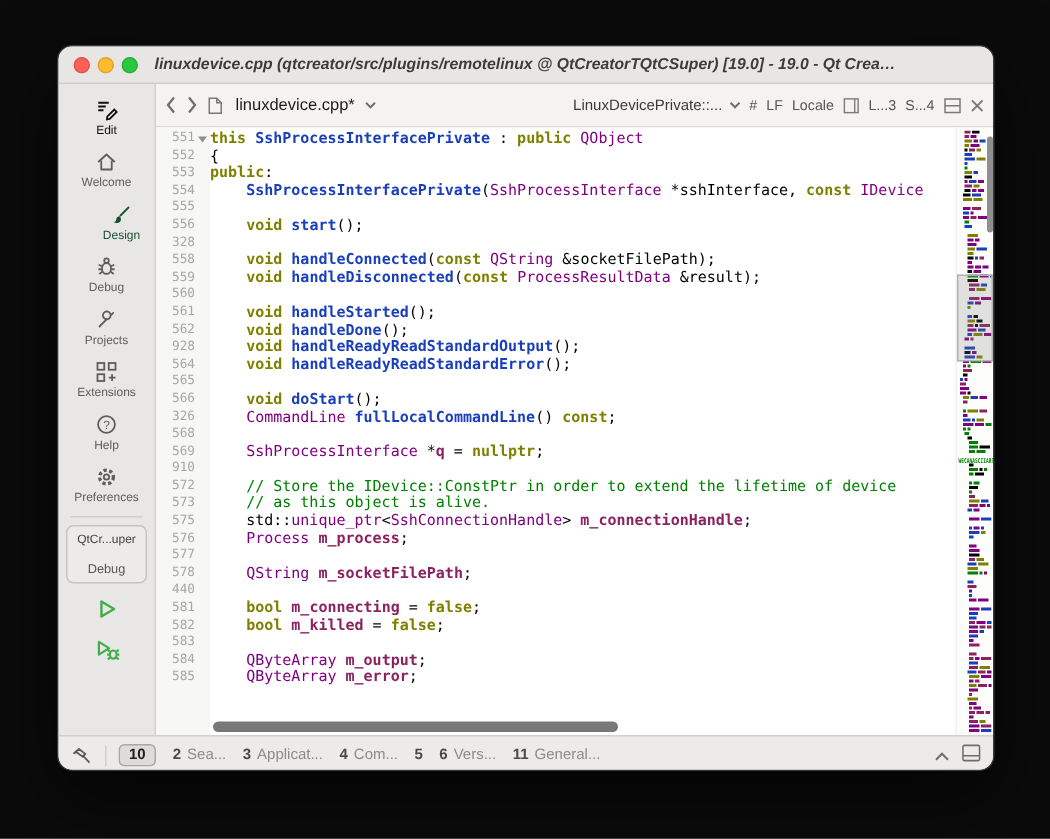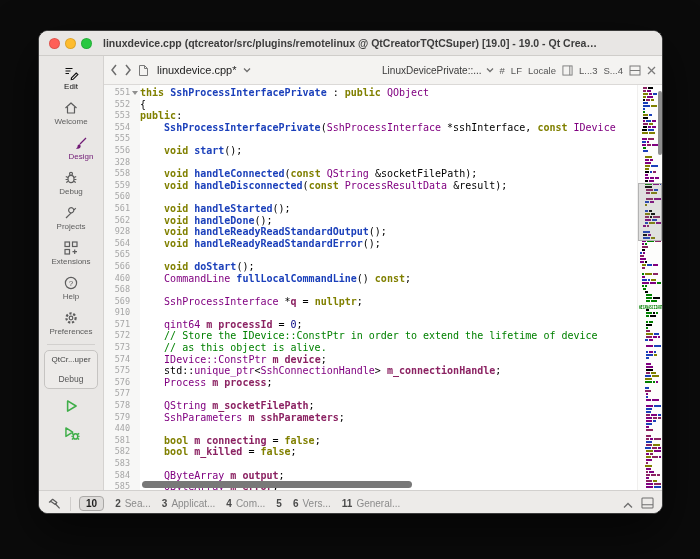--- a/index.html
+++ b/index.html
@@ -5,28 +5,28 @@
   html,body{margin:0;padding:0;background:#0b0b0b;width:700px;height:559px;overflow:hidden;
     font-family:"Liberation Sans",sans-serif;-webkit-font-smoothing:antialiased;}
   .window{position:absolute;left:38px;top:30px;width:625px;height:484px;background:#fff;
     border-radius:10px;overflow:hidden;box-shadow:0 18px 50px rgba(0,0,0,.65);border:1px solid #3a3a3a;box-sizing:border-box;}
   
   .titlebar{height:24px;background:#e8e6e4;border-bottom:1px solid #cfcdca;position:relative;
     display:flex;align-items:center;}
   .tl-group{position:absolute;left:10px;top:0;height:100%;display:flex;align-items:center;gap:5px;}
   .tl{width:11px;height:11px;border-radius:50%;border:1px solid rgba(0,0,0,.12);box-sizing:border-box;}
   .title-text{width:100%;text-align:right;font-size:10.5px;font-weight:600;color:#3c3c3c;
-    white-space:nowrap;overflow:hidden;text-overflow:ellipsis;padding:0 64px;box-sizing:border-box;}
+    white-space:nowrap;overflow:hidden;text-overflow:ellipsis;padding:0 64px;box-sizing:border-box;font-style:italic;}
   
   .wbody{display:flex;height:434px;}
   .sidebar{width:64px;background:#e9e7e5;border-right:1px solid #d4d2d0;display:flex;flex-direction:column;flex:none;}
   .mode{height:35px;display:flex;flex-direction:column;align-items:center;justify-content:center;gap:1px;color:#5d5d5d;cursor:default;}
   .mode .mlabel{font-size:8px;line-height:9px;}
   .mode.active{color:#0f0f0f;}
-  .mode.disabled{color:#701a75;padding-left:20px;}
+  .mode.disabled{color:#14532d;padding-left:20px;}
   .micon svg{display:block;}
   .kit-sep{height:1px;background:#d2d0ce;margin:4px 8px 5px 8px;}
   .kit{margin:0 5px;border:1px solid #c6c4c2;border-radius:5px;padding:4px 2px;display:flex;flex-direction:column;
     align-items:center;gap:10px;background:#edebe9;}
   .kit-name{font-size:8px;color:#3f3f3f;white-space:nowrap;overflow:hidden;max-width:50px;}
   .kit-config{font-size:8.5px;color:#555;}
   .runbtns{display:flex;flex-direction:column;align-items:center;gap:7px;margin-top:9px;}
   .runbtn{width:22px;height:20px;display:flex;align-items:center;justify-content:center;}
   
   .main{flex:1;display:flex;flex-direction:column;min-width:0;}
@@ -268,33 +268,30 @@
             <div class="code-row"><span class="gut">328</span><span class="fold"></span><span class="code"></span></div>
             <div class="code-row"><span class="gut">558</span><span class="fold"></span><span class="code"><span class="tok-p">    </span><span class="tok-k">void</span><span class="tok-p"> </span><span class="tok-f">handleConnected</span><span class="tok-p">(</span><span class="tok-k">const</span><span class="tok-p"> </span><span class="tok-t">QString</span><span class="tok-p"> &amp;socketFilePath);</span></span></div>
             <div class="code-row"><span class="gut">559</span><span class="fold"></span><span class="code"><span class="tok-p">    </span><span class="tok-k">void</span><span class="tok-p"> </span><span class="tok-f">handleDisconnected</span><span class="tok-p">(</span><span class="tok-k">const</span><span class="tok-p"> </span><span class="tok-t">ProcessResultData</span><span class="tok-p"> &amp;result);</span></span></div>
             <div class="code-row"><span class="gut">560</span><span class="fold"></span><span class="code"></span></div>
             <div class="code-row"><span class="gut">561</span><span class="fold"></span><span class="code"><span class="tok-p">    </span><span class="tok-k">void</span><span class="tok-p"> </span><span class="tok-f">handleStarted</span><span class="tok-p">();</span></span></div>
             <div class="code-row"><span class="gut">562</span><span class="fold"></span><span class="code"><span class="tok-p">    </span><span class="tok-k">void</span><span class="tok-p"> </span><span class="tok-f">handleDone</span><span class="tok-p">();</span></span></div>
             <div class="code-row"><span class="gut">928</span><span class="fold"></span><span class="code"><span class="tok-p">    </span><span class="tok-k">void</span><span class="tok-p"> </span><span class="tok-f">handleReadyReadStandardOutput</span><span class="tok-p">();</span></span></div>
             <div class="code-row"><span class="gut">564</span><span class="fold"></span><span class="code"><span class="tok-p">    </span><span class="tok-k">void</span><span class="tok-p"> </span><span class="tok-f">handleReadyReadStandardError</span><span class="tok-p">();</span></span></div>
             <div class="code-row"><span class="gut">565</span><span class="fold"></span><span class="code"></span></div>
             <div class="code-row"><span class="gut">566</span><span class="fold"></span><span class="code"><span class="tok-p">    </span><span class="tok-k">void</span><span class="tok-p"> </span><span class="tok-f">doStart</span><span class="tok-p">();</span></span></div>
-            <div class="code-row"><span class="gut">460</span><span class="fold"></span><span class="code"><span class="tok-p">    </span><span class="tok-t">CommandLine</span><span class="tok-p"> </span><span class="tok-f">fullLocalCommandLine</span><span class="tok-p">() </span><span class="tok-k">const</span><span class="tok-p">;</span></span></div>
+            <div class="code-row"><span class="gut">326</span><span class="fold"></span><span class="code"><span class="tok-p">    </span><span class="tok-t">CommandLine</span><span class="tok-p"> </span><span class="tok-f">fullLocalCommandLine</span><span class="tok-p">() </span><span class="tok-k">const</span><span class="tok-p">;</span></span></div>
             <div class="code-row"><span class="gut">568</span><span class="fold"></span><span class="code"></span></div>
             <div class="code-row"><span class="gut">569</span><span class="fold"></span><span class="code"><span class="tok-p">    </span><span class="tok-t">SshProcessInterface</span><span class="tok-p"> *</span><span class="tok-m">q</span><span class="tok-p"> = </span><span class="tok-k">nullptr</span><span class="tok-p">;</span></span></div>
             <div class="code-row"><span class="gut">910</span><span class="fold"></span><span class="code"></span></div>
-            <div class="code-row"><span class="gut">571</span><span class="fold"></span><span class="code"><span class="tok-p">    </span><span class="tok-t">qint64</span><span class="tok-p"> </span><span class="tok-m">m_processId</span><span class="tok-p"> = </span><span class="tok-n">0</span><span class="tok-p">;</span></span></div>
             <div class="code-row"><span class="gut">572</span><span class="fold"></span><span class="code"><span class="tok-p">    </span><span class="tok-c">// Store the IDevice::ConstPtr in order to extend the lifetime of device</span></span></div>
             <div class="code-row"><span class="gut">573</span><span class="fold"></span><span class="code"><span class="tok-p">    </span><span class="tok-c">// as this object is alive.</span></span></div>
-            <div class="code-row"><span class="gut">574</span><span class="fold"></span><span class="code"><span class="tok-p">    </span><span class="tok-t">IDevice::ConstPtr</span><span class="tok-p"> </span><span class="tok-m">m_device</span><span class="tok-p">;</span></span></div>
             <div class="code-row"><span class="gut">575</span><span class="fold"></span><span class="code"><span class="tok-p">    </span><span class="tok-p">std::</span><span class="tok-t">unique_ptr</span><span class="tok-p">&lt;</span><span class="tok-t">SshConnectionHandle</span><span class="tok-p">&gt; </span><span class="tok-m">m_connectionHandle</span><span class="tok-p">;</span></span></div>
             <div class="code-row"><span class="gut">576</span><span class="fold"></span><span class="code"><span class="tok-p">    </span><span class="tok-t">Process</span><span class="tok-p"> </span><span class="tok-m">m_process</span><span class="tok-p">;</span></span></div>
             <div class="code-row"><span class="gut">577</span><span class="fold"></span><span class="code"></span></div>
             <div class="code-row"><span class="gut">578</span><span class="fold"></span><span class="code"><span class="tok-p">    </span><span class="tok-t">QString</span><span class="tok-p"> </span><span class="tok-m">m_socketFilePath</span><span class="tok-p">;</span></span></div>
-            <div class="code-row"><span class="gut">579</span><span class="fold"></span><span class="code"><span class="tok-p">    </span><span class="tok-t">SshParameters</span><span class="tok-p"> </span><span class="tok-m">m_sshParameters</span><span class="tok-p">;</span></span></div>
             <div class="code-row"><span class="gut">440</span><span class="fold"></span><span class="code"></span></div>
             <div class="code-row"><span class="gut">581</span><span class="fold"></span><span class="code"><span class="tok-p">    </span><span class="tok-k">bool</span><span class="tok-p"> </span><span class="tok-m">m_connecting</span><span class="tok-p"> = </span><span class="tok-k">false</span><span class="tok-p">;</span></span></div>
             <div class="code-row"><span class="gut">582</span><span class="fold"></span><span class="code"><span class="tok-p">    </span><span class="tok-k">bool</span><span class="tok-p"> </span><span class="tok-m">m_killed</span><span class="tok-p"> = </span><span class="tok-k">false</span><span class="tok-p">;</span></span></div>
             <div class="code-row"><span class="gut">583</span><span class="fold"></span><span class="code"></span></div>
             <div class="code-row"><span class="gut">584</span><span class="fold"></span><span class="code"><span class="tok-p">    </span><span class="tok-t">QByteArray</span><span class="tok-p"> </span><span class="tok-m">m_output</span><span class="tok-p">;</span></span></div>
             <div class="code-row"><span class="gut">585</span><span class="fold"></span><span class="code"><span class="tok-p">    </span><span class="tok-t">QByteArray</span><span class="tok-p"> </span><span class="tok-m">m_error</span><span class="tok-p">;</span></span></div>
           </div>
         <div class="minimap">
           <div class="mm-rows">
               <div class="mm-row"><span class="mm-seg" style="margin-left: 3px; width: 4px; background: rgb(139, 34, 98);"></span><span class="mm-seg" style="margin-left: 1px; width: 5px; background: rgb(0, 0, 0);"></span></div>

